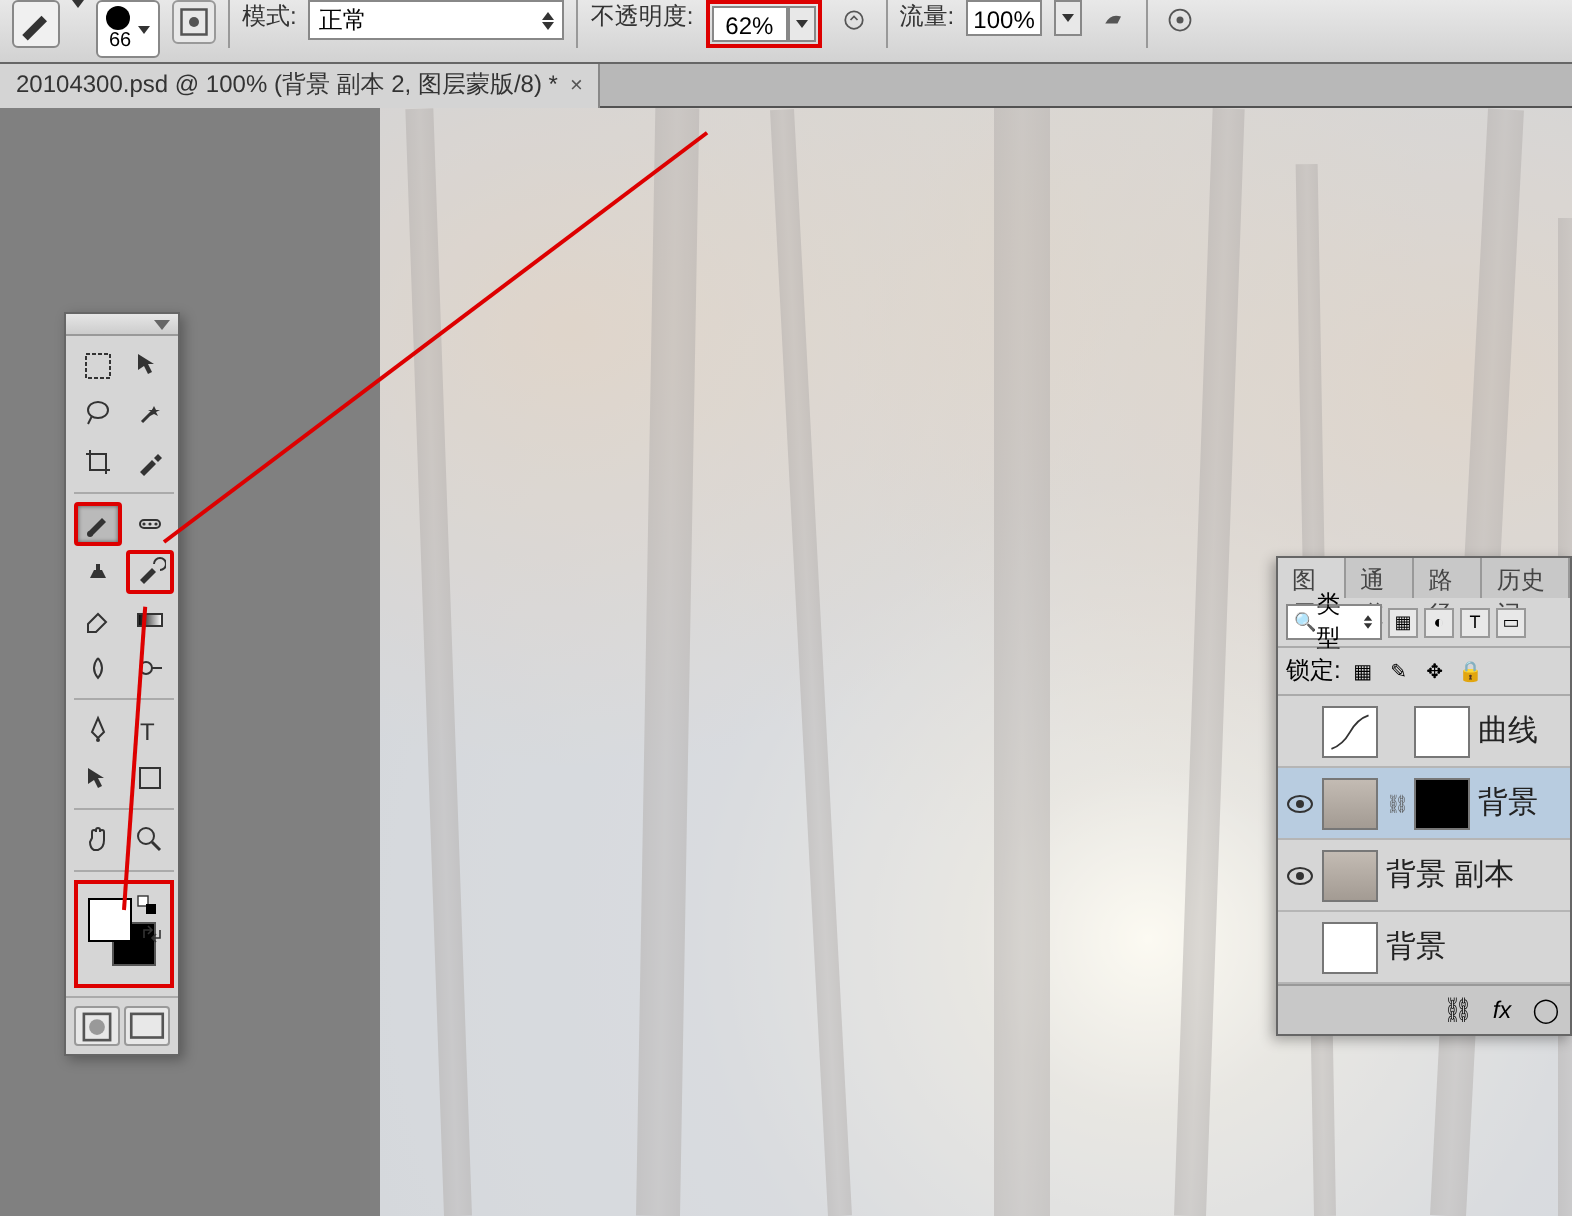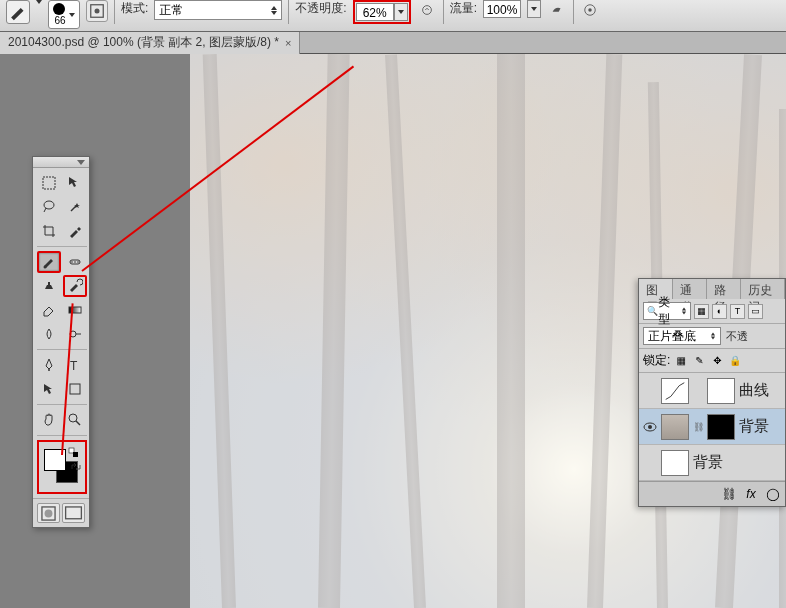--- a/index.html
+++ b/index.html
@@ -378,30 +378,20 @@
           <span class="dropdown-arrow" style="transform:rotate(180deg) scale(0.7)"></span>
           <span class="dropdown-arrow" style="transform:scale(0.7)"></span>
         </span>
     </div>
     <div class="filter-icon">▦</div>
     <div class="filter-icon">◐</div>
     <div class="filter-icon">T</div>
     <div class="filter-icon">▭</div>
   </div>
 
-  <div class="blend-row">
-    <div class="blend-select">
-      <span>正片叠底</span>
-      <span style="display:flex;flex-direction:column">
-          <span class="dropdown-arrow" style="transform:rotate(180deg) scale(0.7)"></span>
-          <span class="dropdown-arrow" style="transform:scale(0.7)"></span>
-        </span>
-    </div>
-    <span class="opacity-label">不透</span>
-  </div>
 
   <div class="lock-row">
     <span>锁定:</span>
     <span class="lock-icon">▦</span>
     <span class="lock-icon">✎</span>
     <span class="lock-icon">✥</span>
     <span class="lock-icon">🔒</span>
   </div>
 
   <div class="layer-list">
@@ -427,20 +417,32 @@
           </svg>
         </div>
       <div class="layer-thumb">
           <div class="thumb-img"></div>
         </div>
       <span class="link-icon">⛓</span>
       <div class="thumb-mask"></div>
       <span class="layer-name">背景</span>
     </div>
 
+    <div class="layer-row">
+      <div class="eye">
+          <svg viewBox="0 0 14 14">
+            <ellipse cx="7" cy="7" rx="6" ry="4" fill="none" stroke="#333"></ellipse>
+            <circle cx="7" cy="7" r="2" fill="#333"></circle>
+          </svg>
+        </div>
+      <div class="layer-thumb">
+          <div class="thumb-img"></div>
+        </div>
+      <span class="layer-name">背景 副本</span>
+    </div>
 
     <div class="layer-row">
       <div class="eye"></div>
       <div class="layer-thumb">
           <div class="thumb-white"></div>
         </div>
       <span class="layer-name">背景</span>
     </div>
   </div>
 

